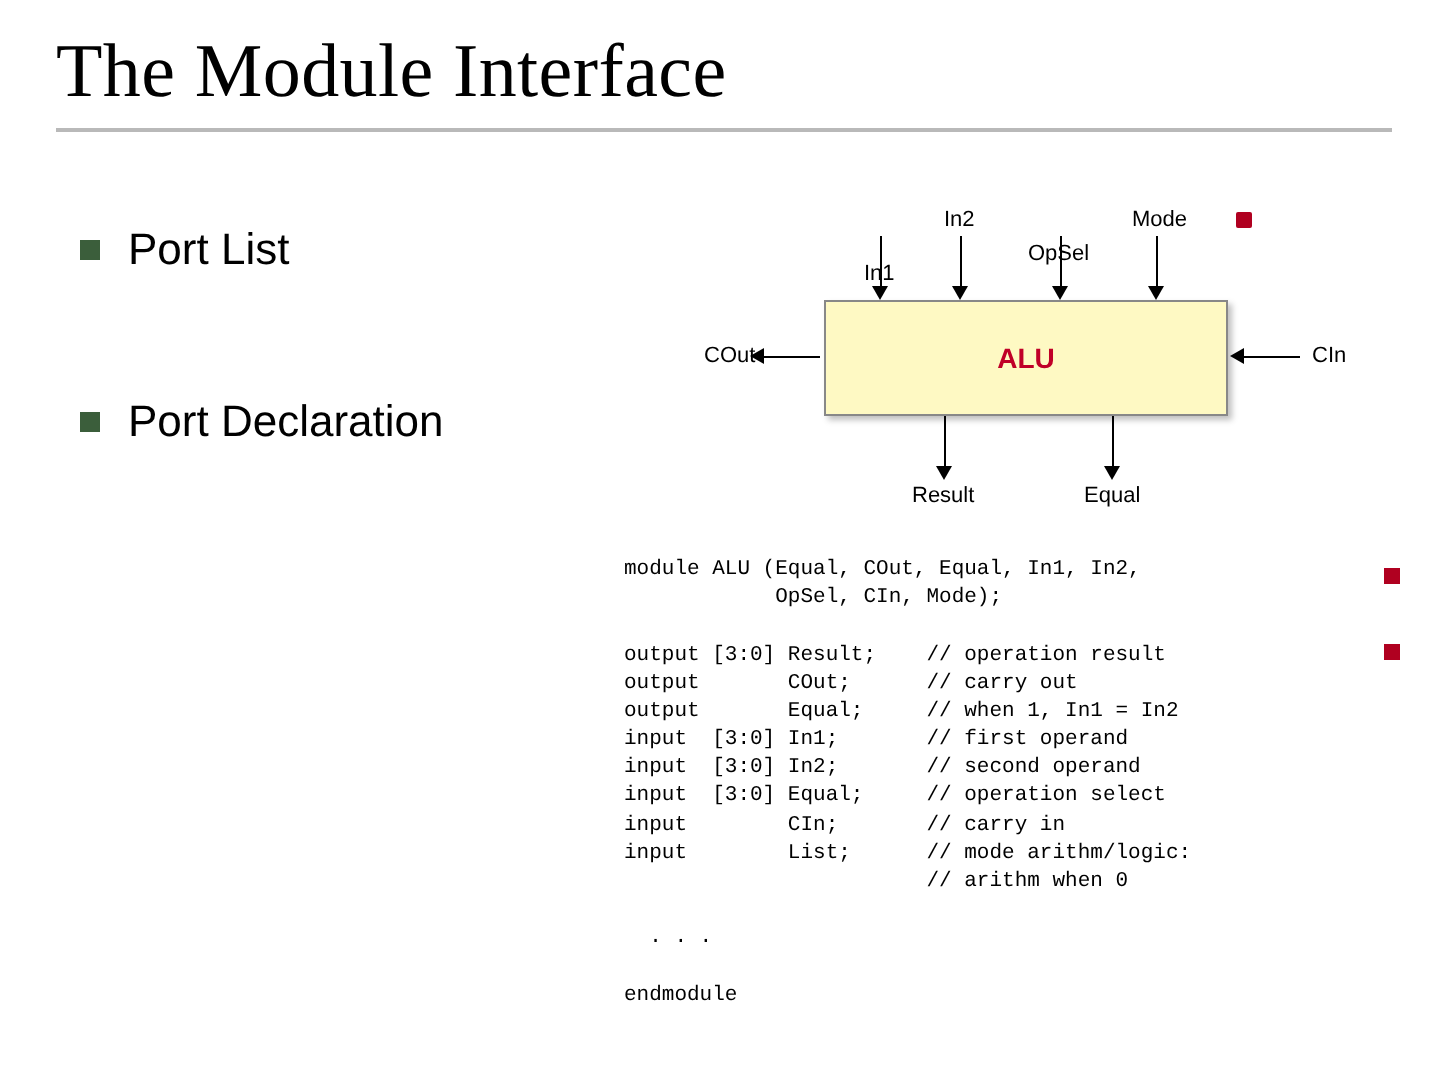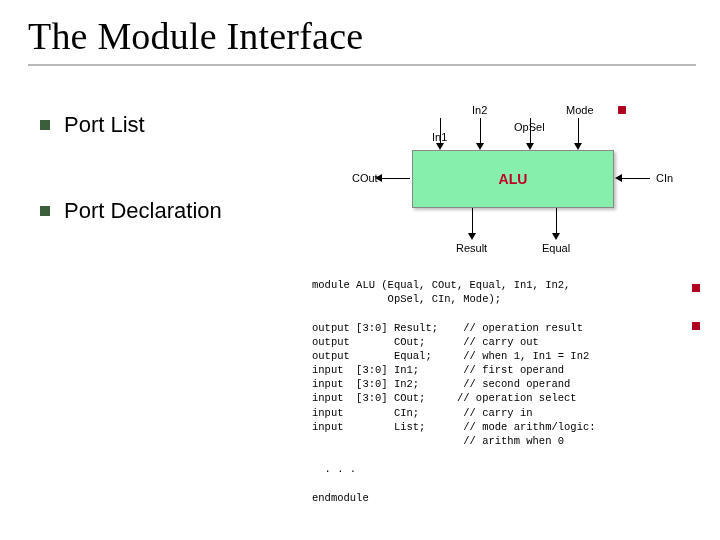--- a/index.html
+++ b/index.html
@@ -64,21 +64,21 @@
     font-family: Arial, Helvetica, sans-serif;
     font-size: 11px;
     color: #000;
   }
   .alu-box {
     position: absolute;
     left: 100px;
     top: 50px;
     width: 200px;
     height: 56px;
-    background: #86efac;
+    background: #fef9c3;
     border: 1px solid #888;
     box-shadow: 2px 2px 3px rgba(0,0,0,0.25);
     display: flex;
     align-items: center;
     justify-content: center;
   }
   .alu-label {
     color: #c00028;
     font-weight: bold;
     font-size: 14px;
@@ -196,21 +196,21 @@
   </div>
 
   <div class="code"><span>module ALU (Equal, COut, Equal, In1, In2,</span>
 <span>            OpSel, CIn, Mode);</span>
 <span></span>
 <span>output [3:0] Result;    // operation result</span>
 <span>output       COut;      // carry out</span>
 <span>output       Equal;     // when 1, In1 = In2</span>
 <span>input  [3:0] In1;       // first operand</span>
 <span>input  [3:0] In2;       // second operand</span>
-<span>input  [3:0] COut;     // operation select</span>
+<span>input  [3:0] Equal;     // operation select</span>
 <span>input        CIn;       // carry in</span>
 <span>input        List;      // mode arithm/logic:</span>
 <span>                        // arithm when 0</span>
 <span></span>
 <span>  . . .</span>
 <span></span>
 <span>endmodule</span></div>
 
   <div class="code-callout1"></div>
   <div class="code-callout2"></div>

